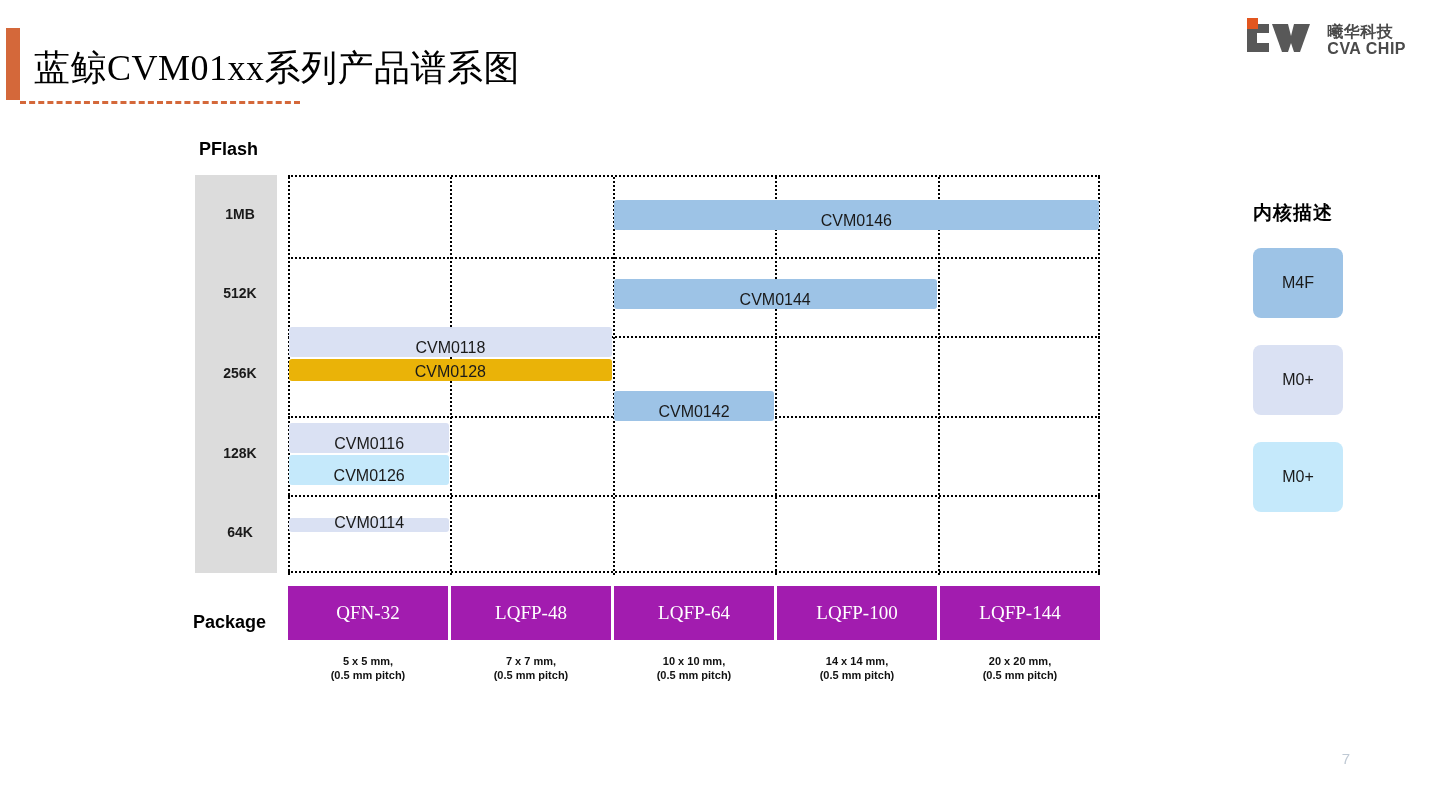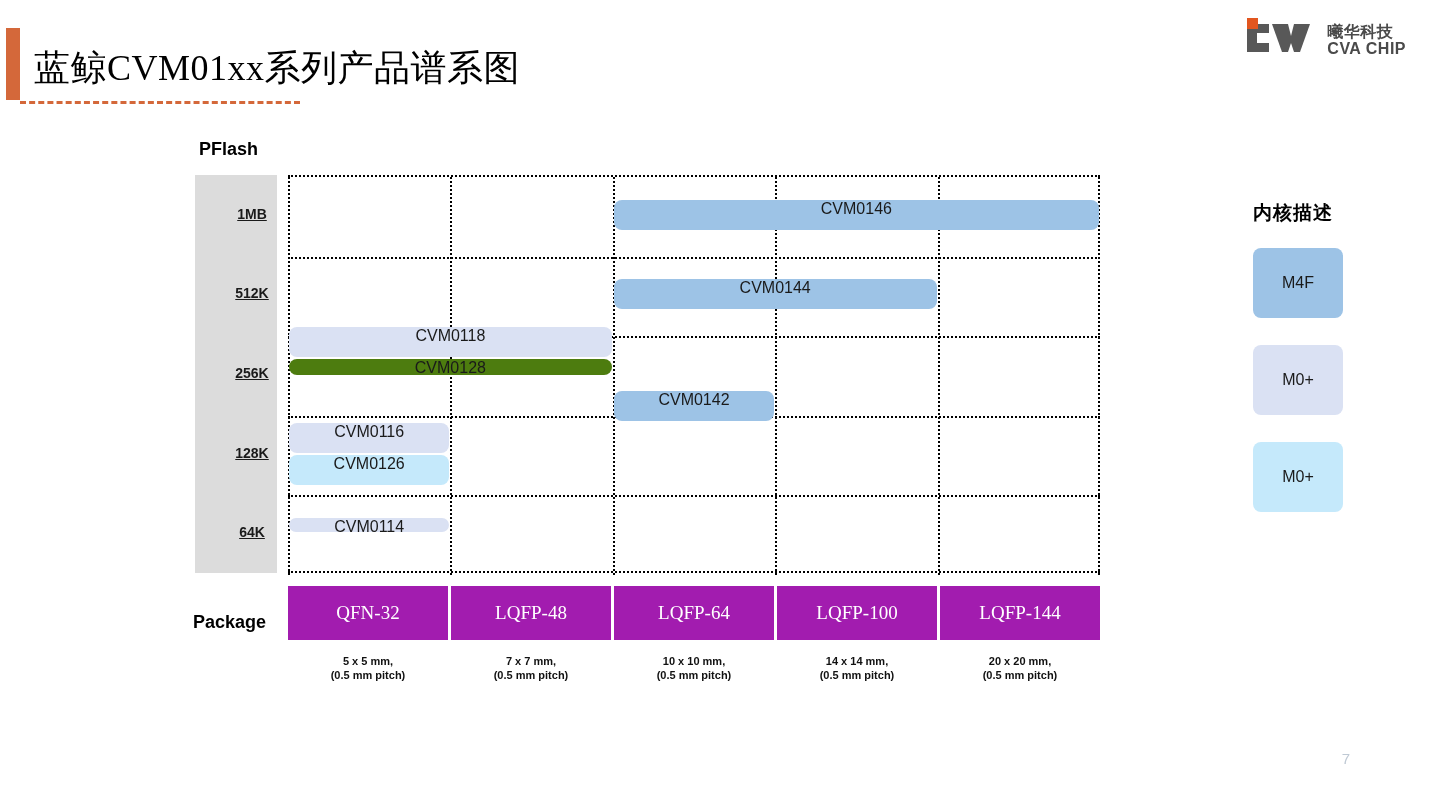--- a/index.html
+++ b/index.html
@@ -83,23 +83,23 @@
     width: 905px; height: 398px;
   }
   #yaxis-col {
     position: absolute;
     left: 0; top: 0;
     width: 82px; height: 398px;
     background: #DCDCDC;
   }
   .yaxis-tick {
     position: absolute;
-    left: 16px; width: 82px;
+    left: 4px; width: 82px;
     text-align: center;
-    font-size: 14px; font-weight: bold; color: #1a1a1a; text-decoration: underline;
+    font-size: 14px; font-weight: bold; color: #1a1a1a;
   }
 
   #grid {
     position: absolute;
     left: 93px; top: 0;
     width: 812px; height: 398px;
     border-top: 2px dotted #000;
     border-bottom: 2px dotted #000;
   }
   .grid-hline {
@@ -110,23 +110,23 @@
   .grid-vline {
     position: absolute;
     top: 0; height: 398px; width: 0;
     border-left: 2px dotted #000;
   }
 
   
   .product-bar {
     position: absolute;
     height: 30px;
-    border-radius: 8px;
-    display: flex;
-    align-items: flex-start;
+    border-radius: 3px;
+    display: flex;
+    align-items: flex-end;
     justify-content: center;
     font-size: 16px;
     color: #1a1a1a;
     white-space: nowrap;
   }
 
   
   #package-row {
     position: absolute;
     left: 288px; top: 586px;
@@ -240,21 +240,21 @@
   <div id="bars-layer">
       <div class="product-bar" style="background: rgb(157, 195, 230); left: 418.8px; width: 485.2px; top: 24.8px; height: 30px;">
         <span>CVM0146</span>
       </div>
       <div class="product-bar" style="background: rgb(157, 195, 230); left: 418.8px; width: 322.8px; top: 104.4px; height: 30px;">
         <span>CVM0144</span>
       </div>
       <div class="product-bar" style="background: rgb(218, 225, 243); left: 94px; width: 322.8px; top: 152px; height: 30px;">
         <span>CVM0118</span>
       </div>
-      <div class="product-bar" style="background: #4d7c0f; left: 94px; width: 322.8px; top: 184px; height: 16px;">
+      <div class="product-bar" style="background: #eab308; left: 94px; width: 322.8px; top: 184px; height: 22px;">
         <span>CVM0128</span>
       </div>
       <div class="product-bar" style="background: rgb(157, 195, 230); left: 418.8px; width: 160.4px; top: 216px; height: 30px;">
         <span>CVM0142</span>
       </div>
       <div class="product-bar" style="background: rgb(218, 225, 243); left: 94px; width: 160.4px; top: 247.6px; height: 30px;">
         <span>CVM0116</span>
       </div>
       <div class="product-bar" style="background: rgb(197, 233, 251); left: 94px; width: 160.4px; top: 279.6px; height: 30px;">
         <span>CVM0126</span>

